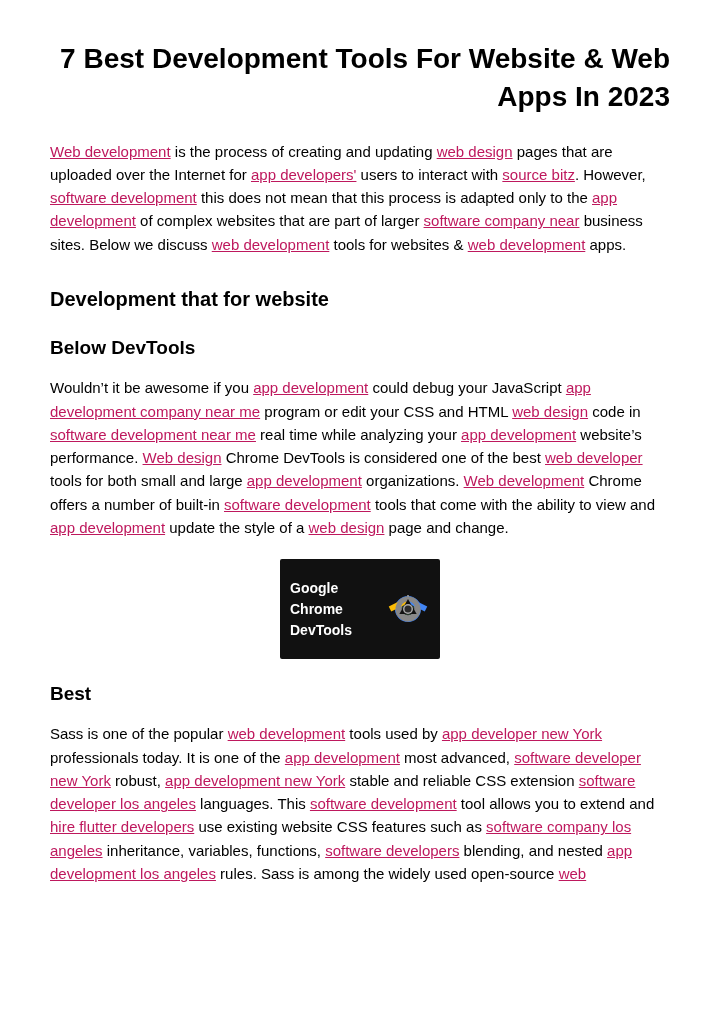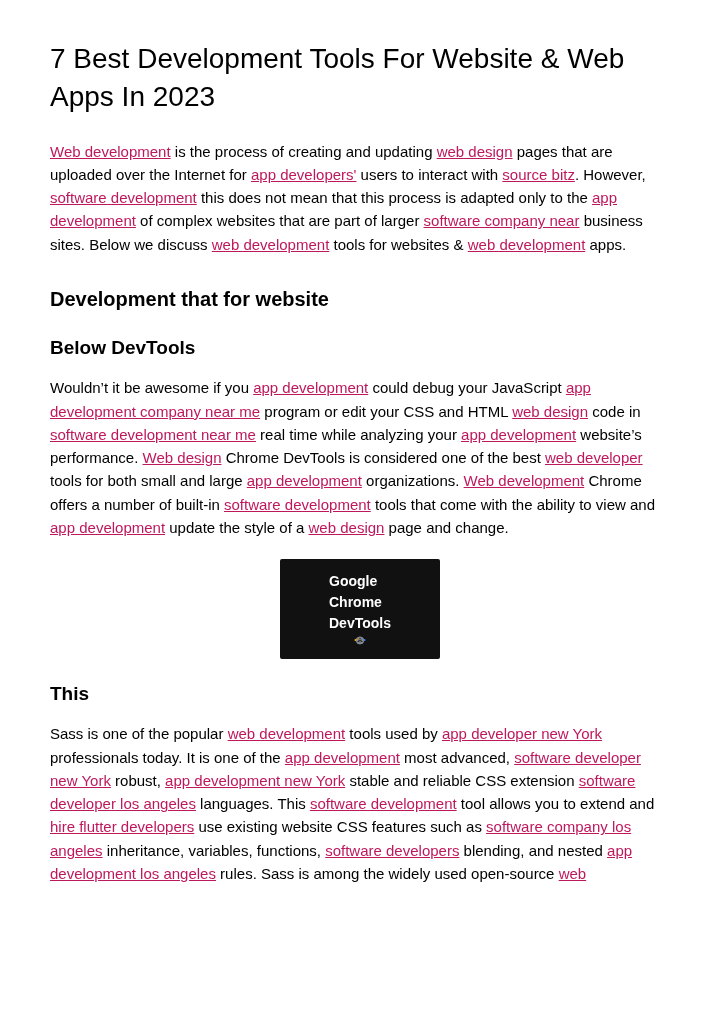--- a/index.html
+++ b/index.html
@@ -14,22 +14,22 @@
       color: #000;
       background: #fff;
       width: 720px;
       min-height: 1018px;
       padding: 40px 50px;
       line-height: 1.55;
     }
 
     h1 {
       font-size: 28px;
-      font-weight: normal;
-      text-align: left;
+      font-weight: bold;
+      text-align: right;
       margin-bottom: 24px;
       line-height: 1.35;
     }
 
     h2 {
       font-size: 20px;
       font-weight: bold;
       margin-top: 28px;
       margin-bottom: 12px;
     }
@@ -57,21 +57,20 @@
       height: 100px;
       background: #111;
       color: #fff;
       font-size: 14px;
       font-weight: bold;
       display: flex;
       align-items: center;
       justify-content: space-between;
       padding: 12px 10px;
       border-radius: 2px;
-      flex-direction: column;
     }
 
     .chrome-text {
       line-height: 1.5;
     }
 
     .chrome-icon {
       width: 44px;
       height: 44px;
     }
@@ -112,17 +111,17 @@
     <circle cx="22" cy="22" r="10" fill="none" stroke="none"></circle>
     <g transform="translate(22,22)">
       <circle r="10" fill="none" stroke="#888" stroke-width="5"></circle>
       <path d="M0,-10 L8.66,5 L-8.66,5 Z" fill="#111" stroke="none"></path>
       <circle r="5" fill="#aaa"></circle>
       <circle r="3.5" fill="#2a2a2a"></circle>
     </g>
   </svg>
 </div>
 
-<h3>This</h3>
+<h3>Best</h3>
 
 <p>
   <span>Sass is one of the popular </span><a href="#">web development</a><span> tools used by </span><a href="#">app developer new York</a><span> professionals today. It is one of the </span><a href="#">app development</a><span> most advanced, </span><a href="#">software developer new York</a><span> robust, </span><a href="#">app development new York</a><span> stable and reliable CSS extension </span><a href="#">software developer los angeles</a><span> languages. This </span><a href="#">software development</a><span> tool allows you to extend and </span><a href="#">hire flutter developers</a><span> use existing website CSS features such as </span><a href="#">software company los angeles</a><span> inheritance, variables, functions, </span><a href="#">software developers</a><span> blending, and nested </span><a href="#">app development los angeles</a><span> rules. Sass is among the widely used open-source </span><a href="#">web</a>
 </p>
 
 </body></html>

